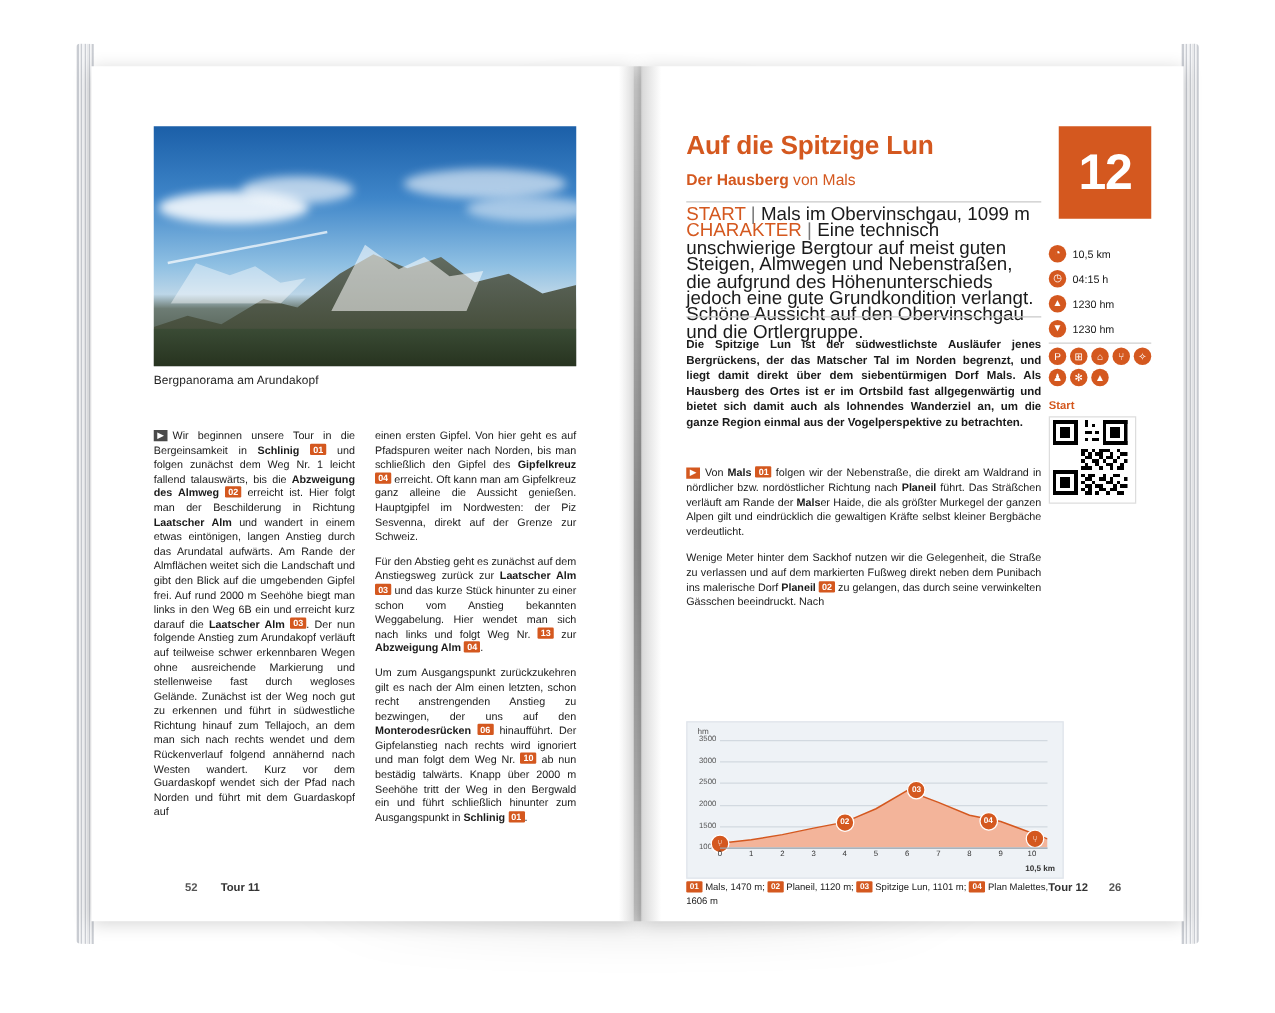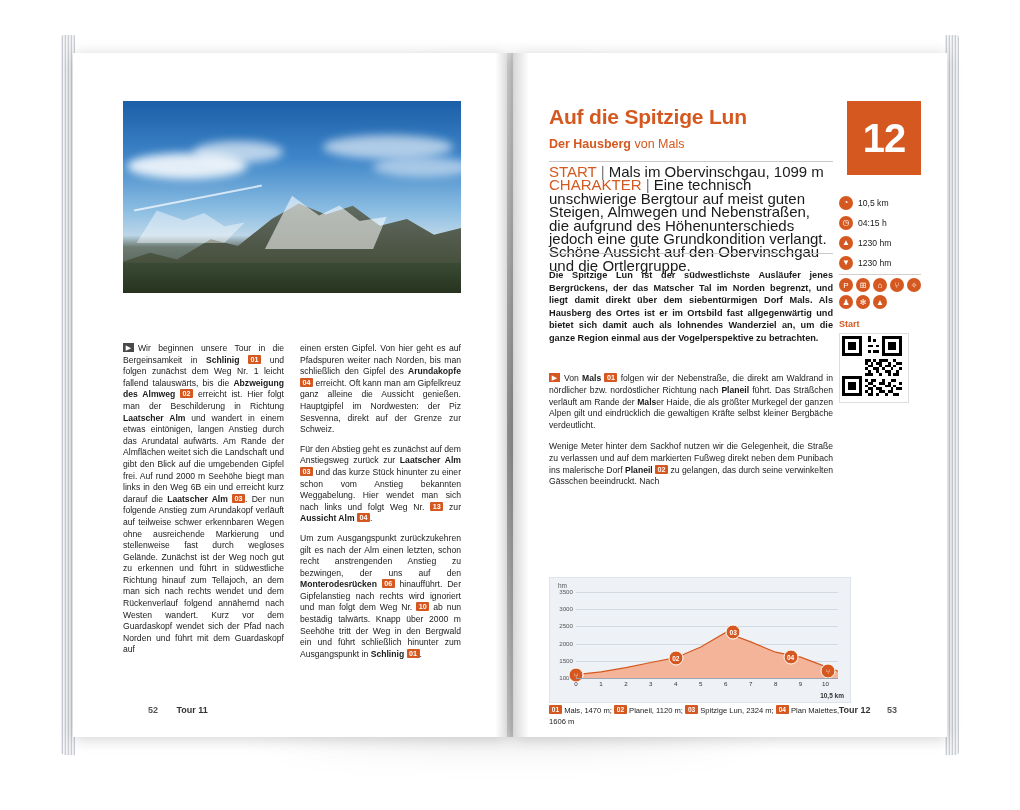--- a/index.html
+++ b/index.html
@@ -209,29 +209,30 @@
           <div class="sky-cloud c1"></div>
           <div class="sky-cloud c2"></div>
           <div class="sky-cloud c3"></div>
           <div class="sky-cloud c4"></div>
           <div class="contrail"></div>
           <div class="mountain"></div>
           <div class="snow"></div>
           <div class="snow2"></div>
           <div class="forest"></div>
         </div>
+        <div class="photo-caption">Bergpanorama am Arundakopf</div>
       </div>
 
       <div class="cols">
         <div class="col">
           <p><span class="bullet">▶</span><span id="l1">Wir beginnen unsere Tour in die Bergeinsamkeit in <b>Schlinig</b> <span class="num">01</span> und folgen zunächst dem Weg Nr. 1 leicht fallend talauswärts, bis die <b>Abzweigung des Almweg</b> <span class="num">02</span> erreicht ist. Hier folgt man der Beschilderung in Richtung <b><b>Laatscher Alm</b></b> und wandert in einem etwas eintönigen, langen Anstieg durch das Arundatal aufwärts. Am Rande der Almflächen weitet sich die Landschaft und gibt den Blick auf die umgebenden Gipfel frei. Auf rund 2000 m Seehöhe biegt man links in den Weg 6B ein und erreicht kurz darauf die <b><b>Laatscher Alm</b></b> <span class="num">03</span>. Der nun folgende Anstieg zum Arundakopf verläuft auf teilweise schwer erkennbaren Wegen ohne ausreichende Markierung und stellenweise fast durch wegloses Gelände. Zunächst ist der Weg noch gut zu erkennen und führt in südwestliche Richtung hinauf zum Tellajoch, an dem man sich nach rechts wendet und dem Rückenverlauf folgend annähernd nach Westen wandert. Kurz vor dem Guardaskopf wendet sich der Pfad nach Norden und führt mit dem Guardaskopf auf</span></p>
         </div>
         <div class="col">
-          <p><span id="l2">einen ersten Gipfel. Von hier geht es auf Pfadspuren weiter nach Norden, bis man schließlich den Gipfel des <b>Arundakopfe</b> <span class="num">04</span> erreicht. Oft kann man am Gipfelkreuz ganz alleine die Aussicht genießen. Hauptgipfel im Nordwesten: der Piz Sesvenna, direkt auf der Grenze zur Schweiz.</span></p>
-          <p><span id="l3">Für den Abstieg geht es zunächst auf dem Anstiegsweg zurück zur <b><b>Laatscher Alm</b></b> <span class="num">03</span> und das kurze Stück hinunter zu einer schon vom Anstieg bekannten Weggabelung. Hier wendet man sich nach links und folgt Weg Nr. <span class="num">13</span> zur <b>Aussicht Alm</b> <span class="num">04</span>.</span></p>
+          <p><span id="l2">einen ersten Gipfel. Von hier geht es auf Pfadspuren weiter nach Norden, bis man schließlich den Gipfel des <b>Gipfelkreuz</b> <span class="num">04</span> erreicht. Oft kann man am Gipfelkreuz ganz alleine die Aussicht genießen. Hauptgipfel im Nordwesten: der Piz Sesvenna, direkt auf der Grenze zur Schweiz.</span></p>
+          <p><span id="l3">Für den Abstieg geht es zunächst auf dem Anstiegsweg zurück zur <b><b>Laatscher Alm</b></b> <span class="num">03</span> und das kurze Stück hinunter zu einer schon vom Anstieg bekannten Weggabelung. Hier wendet man sich nach links und folgt Weg Nr. <span class="num">13</span> zur <b>Abzweigung Alm</b> <span class="num">04</span>.</span></p>
           <p><span id="l4">Um zum Ausgangspunkt zurückzukehren gilt es nach der Alm einen letzten, schon recht anstrengenden Anstieg zu bezwingen, der uns auf den <b>Monterodesrücken</b> <span class="num">06</span> hinaufführt. Der Gipfelanstieg nach rechts wird ignoriert und man folgt dem Weg Nr. <span class="num">10</span> ab nun bestädig talwärts. Knapp über 2000 m Seehöhe tritt der Weg in den Bergwald ein und führt schließlich hinunter zum Ausgangspunkt in <b>Schlinig</b> <span class="num">01</span>.</span></p>
         </div>
       </div>
 
       <div class="folio left-f">
         <span class="pg">52</span>
         <span class="t">Tour 11</span>
       </div>
     </div>
 
@@ -425,26 +426,26 @@
           <div class="xt" style="left: 250.571px;">9</div>
           <div class="xt" style="left: 275.524px;">10</div>
         </div>
 
       <div class="r legend">
         <span class="num">01</span>
         <span>Mals, 1470 m;</span>
         <span class="num">02</span>
         <span>Planeil, 1120 m;</span>
         <span class="num">03</span>
-        <span>Spitzige Lun, 2324 m;</span>
+        <span>Spitzige Lun, 1101 m;</span>
         <span class="num">04</span>
         <span>Plan Malettes, 1606 m</span>
       </div>
 
       <div class="folio right-f">
         <span class="t">Tour 12</span>
-        <span class="pg">53</span>
+        <span class="pg">26</span>
       </div>
     </div>
 
     <div class="gutter"></div>
   </div>
 </div>
 
 </body></html>

